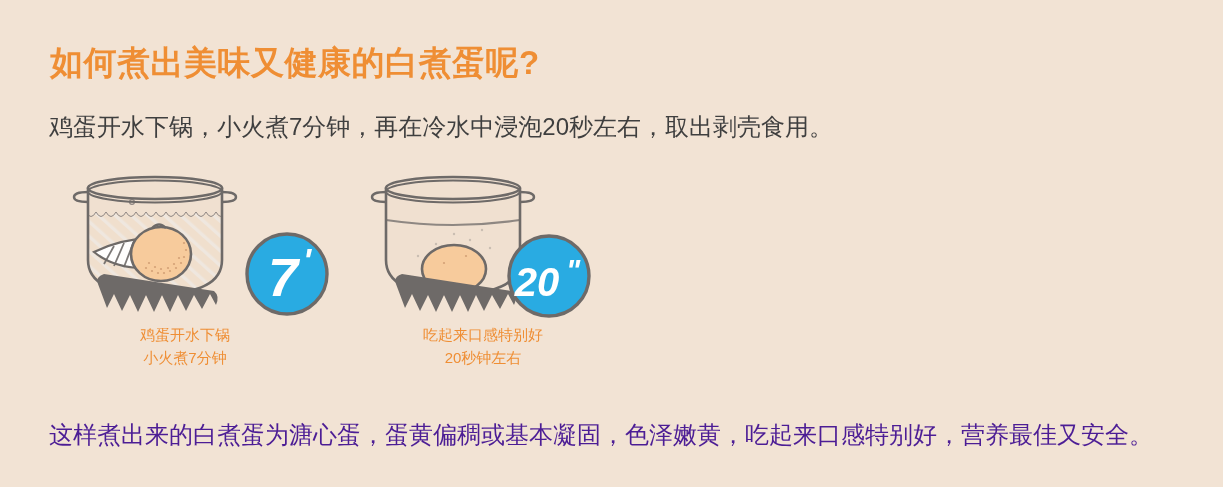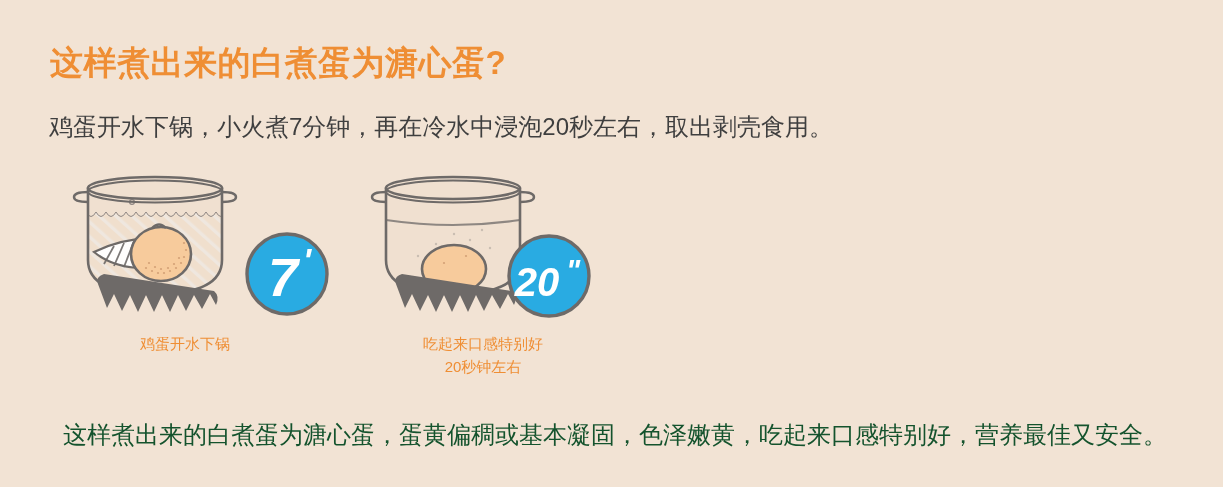--- a/index.html
+++ b/index.html
@@ -70,48 +70,48 @@
     height: 155px;
   }
   .step-art svg {
     display: block;
     width: 300px;
     height: 155px;
   }
 
   .caption {
     position: absolute;
-    top: 164px;
+    top: 155px;
     left: 0;
     width: 250px;
     text-align: center;
     color: #ef8e34;
     font-size: 15px;
     line-height: 1.55;
   }
   .caption .cap-line { display: block; white-space: nowrap; }
 
   
   .footer-text {
     position: absolute;
-    left: 63px;
+    left: 49px;
     top: 419px;
     font-size: 24px;
-    color: #14532d;
+    color: #4c1d95;
     white-space: nowrap;
     letter-spacing: 0px;
     line-height: 1.3;
   }
 </style>
 </head>
 <body>
 
 <div class="page">
 
-  <div class="headline">这样煮出来的白煮蛋为溏心蛋?</div>
+  <div class="headline">如何煮出美味又健康的白煮蛋呢?</div>
 
   <div class="lead">鸡蛋开水下锅，小火煮7分钟，再在冷水中浸泡20秒左右，取出剥壳食用。</div>
 
   <div class="steps">
 
     <div class="step step-1">
       <div class="step-art">
         <svg viewBox="0 0 300 155" xmlns="http://www.w3.org/2000/svg">
           <defs>
 
@@ -199,20 +199,21 @@
       <div style="position:absolute;left:181px;top:60px;width:92px;height:92px;">
         <svg viewBox="0 0 92 92" style="display:block;width:92px;height:92px;">
           <circle cx="46" cy="46" r="40" fill="#29abe2" stroke="#6e6a68" stroke-width="3.4"></circle>
           <text x="42" y="68" font-family="Liberation Sans, sans-serif" font-size="54" font-weight="bold" font-style="italic" fill="#ffffff" text-anchor="middle">7</text>
           <text x="66" y="44" font-family="Liberation Sans, sans-serif" font-size="34" font-weight="bold" font-style="italic" fill="#ffffff" text-anchor="middle">'</text>
         </svg>
       </div>
 
       <div class="caption">
         <span class="cap-line">鸡蛋开水下锅</span>
+        <span class="cap-line">小火煮7分钟</span>
       </div>
     </div>
 
     <div class="step step-2">
       <div class="step-art">
         <svg viewBox="0 0 300 155" xmlns="http://www.w3.org/2000/svg">
 
           <path d="M28 20 L28 92 Q28 126 95 126 Q162 126 162 92 L162 20 Z" fill="#f0e0d0"></path>
 
           <path d="M28 52 Q95 62 162 52" fill="none" stroke="#6e6a68" stroke-width="2" opacity="0.75"></path>

